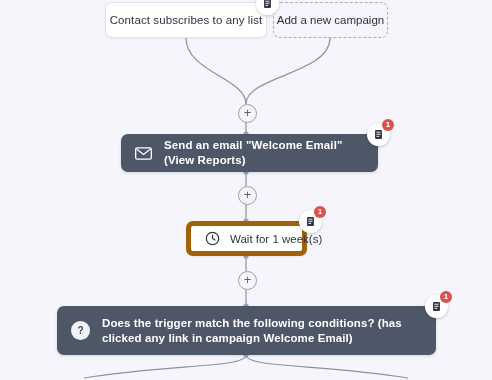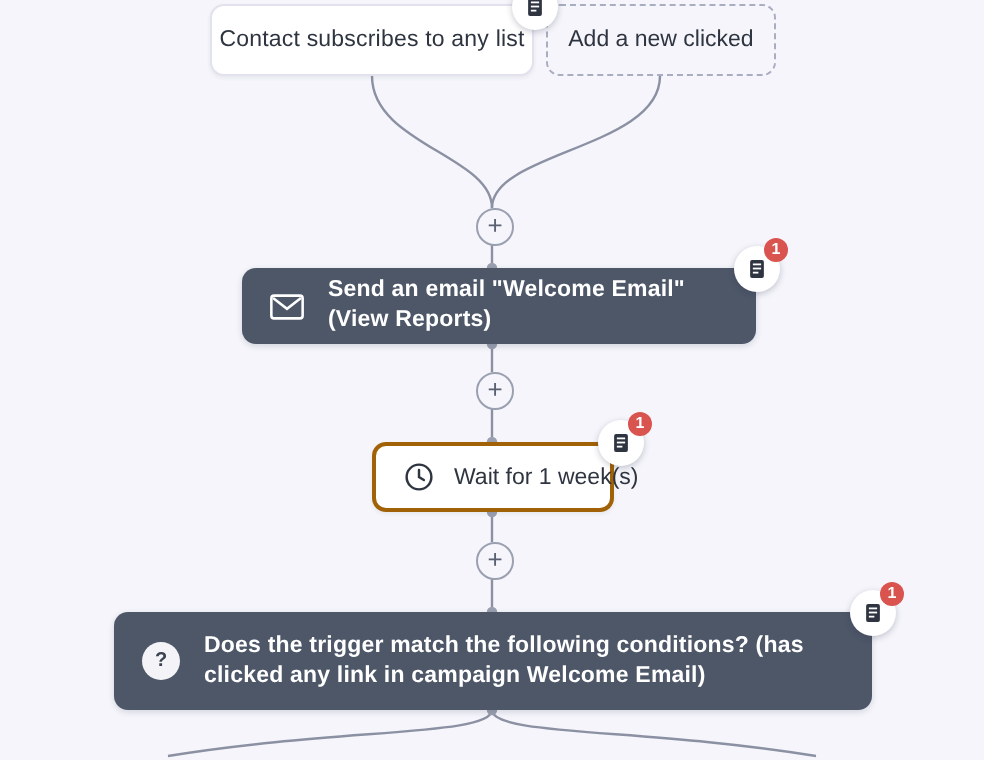--- a/index.html
+++ b/index.html
@@ -81,21 +81,21 @@
     color: #ffffff;
     font-size: 11.5px;
     font-weight: 700;
     line-height: 15px;
     letter-spacing: 0.1px;
   }
 
   
   .card-step {
     background: #ffffff;
-    border: 2px solid #a16207;
+    border: 5px solid #a16207;
     border-radius: 7px;
     box-shadow: 0 1px 2px rgba(40, 45, 70, 0.07);
     padding: 0 14px;
     gap: 10px;
   }
   .card-step .node-label {
     color: #2e3440;
     font-size: 11.5px;
     font-weight: 400;
     white-space: nowrap;
@@ -214,21 +214,21 @@
         <rect x="3" y="1.5" width="10" height="13" rx="1.4" fill="#2e3440"></rect>
         <rect x="5" y="4" width="6" height="1.3" fill="#ffffff"></rect>
         <rect x="5" y="7" width="6" height="1.3" fill="#ffffff"></rect>
         <rect x="5" y="10" width="4" height="1.3" fill="#ffffff"></rect>
       </svg>
     </span>
 
   </div>
 
   <div class="node card-dashed" style="left:273px; top:2px; width:115px; height:36px;">
-    <span class="node-label">Add a new clicked</span>
+    <span class="node-label">Add a new campaign</span>
   </div>
 
   <div class="plus-btn" style="left:238px; top:104px;">+</div>
 
   <div class="node card-dark" style="left:121px; top:134px; width:257px; height:38px;">
     <span class="icon">
       <svg width="17" height="13" viewBox="0 0 20 15">
         <rect x="0.8" y="0.8" width="18.4" height="13.4" rx="1.6" fill="none" stroke="#ffffff" stroke-width="1.5"></rect>
         <path d="M 1.8 2.2 L 10 8.6 L 18.2 2.2" fill="none" stroke="#ffffff" stroke-width="1.5"></path>
       </svg>

